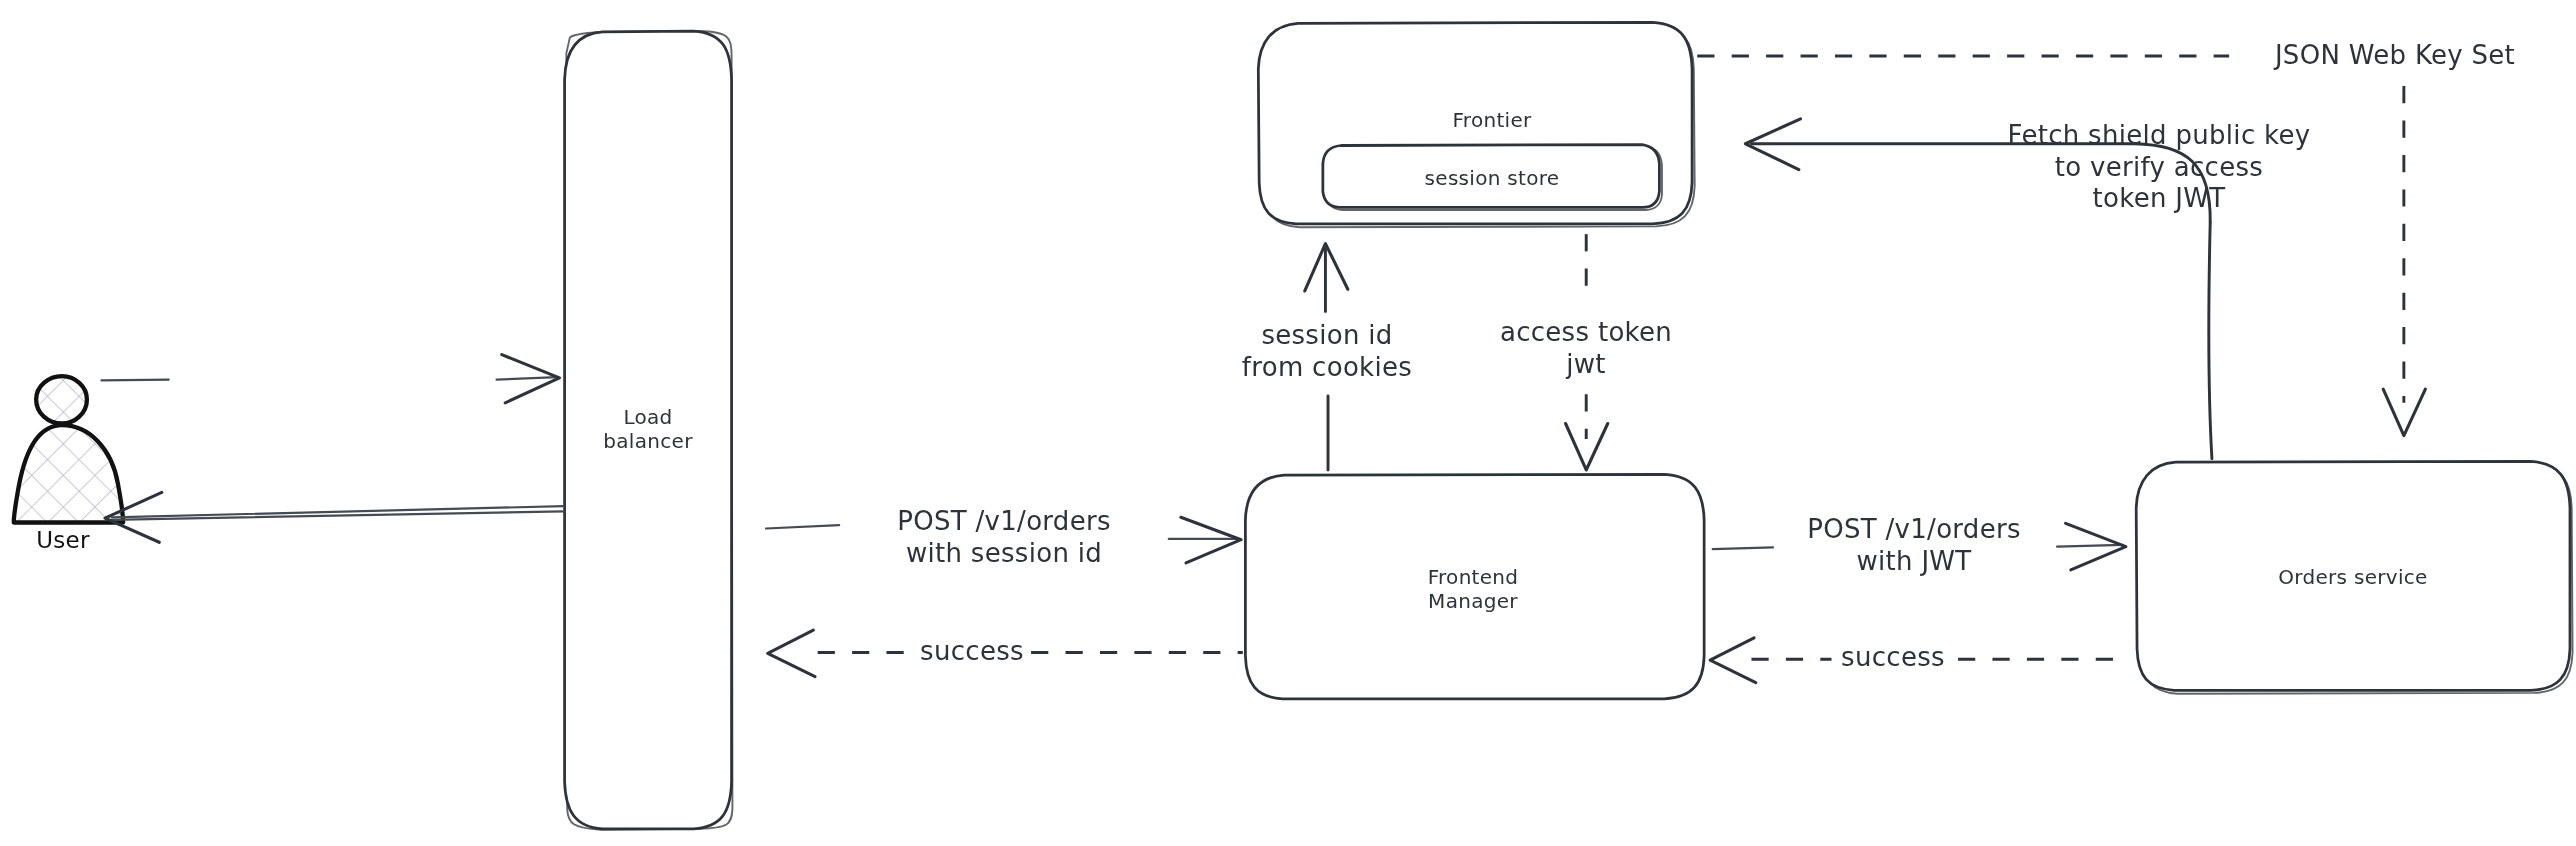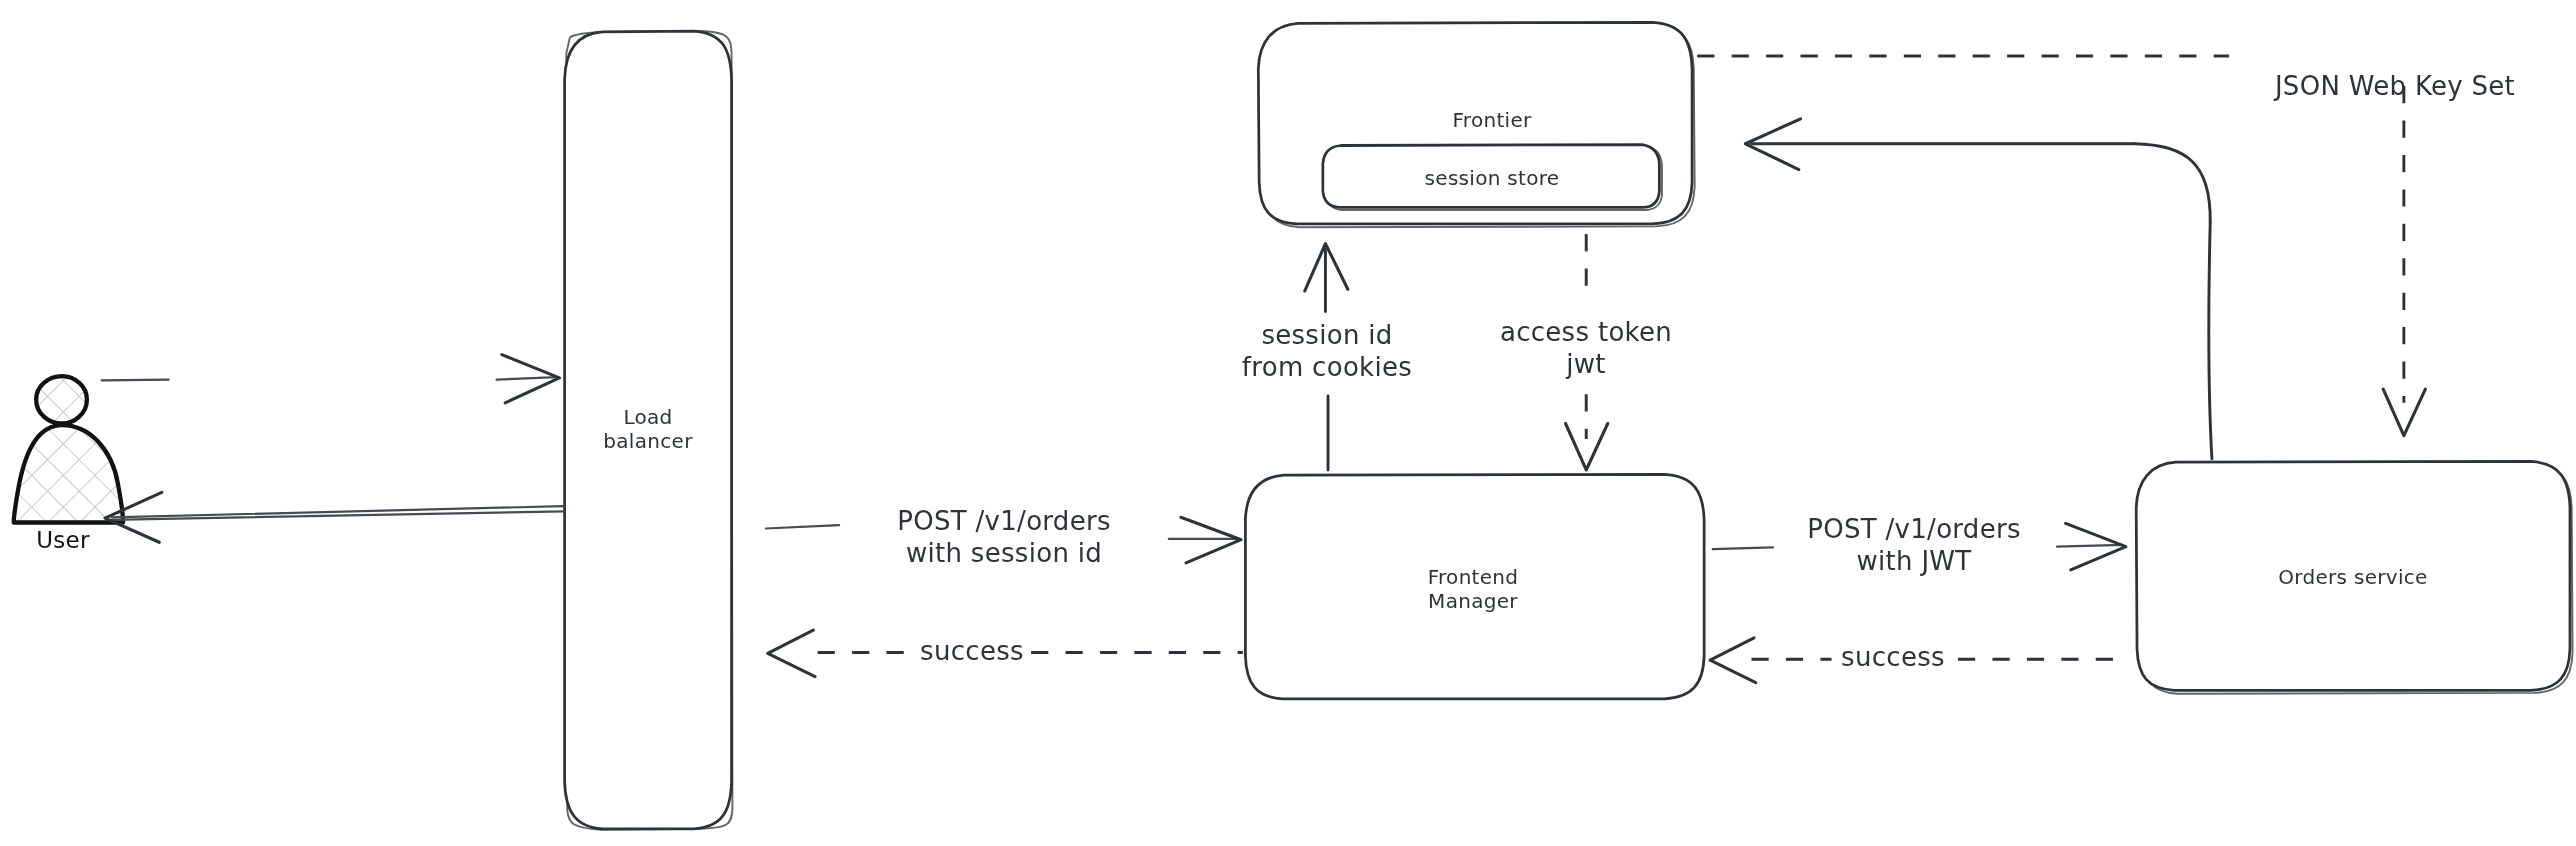--- a/index.html
+++ b/index.html
@@ -309,17 +309,20 @@
 from cookies</div>
 
   <div class="lbl edge-label" style="left:1586px; top:349px;">access token
 jwt</div>
 
   <div class="lbl edge-label" style="left:1914px; top:546px;">POST /v1/orders
 with JWT</div>
 
   <div class="lbl edge-label" style="left:1893px; top:658px;">success</div>
 
-
-  <div class="lbl edge-label" style="left:2395px; top:56px;margin-top:31px;">JSON Web Key Set</div>
+  <div class="lbl edge-label" style="left:2159px; top:168px;">Fetch shield public key
+to verify access
+token JWT</div>
+
+  <div class="lbl edge-label" style="left:2395px; top:56px;">JSON Web Key Set</div>
 
 </div>
 
 
 </body></html>

